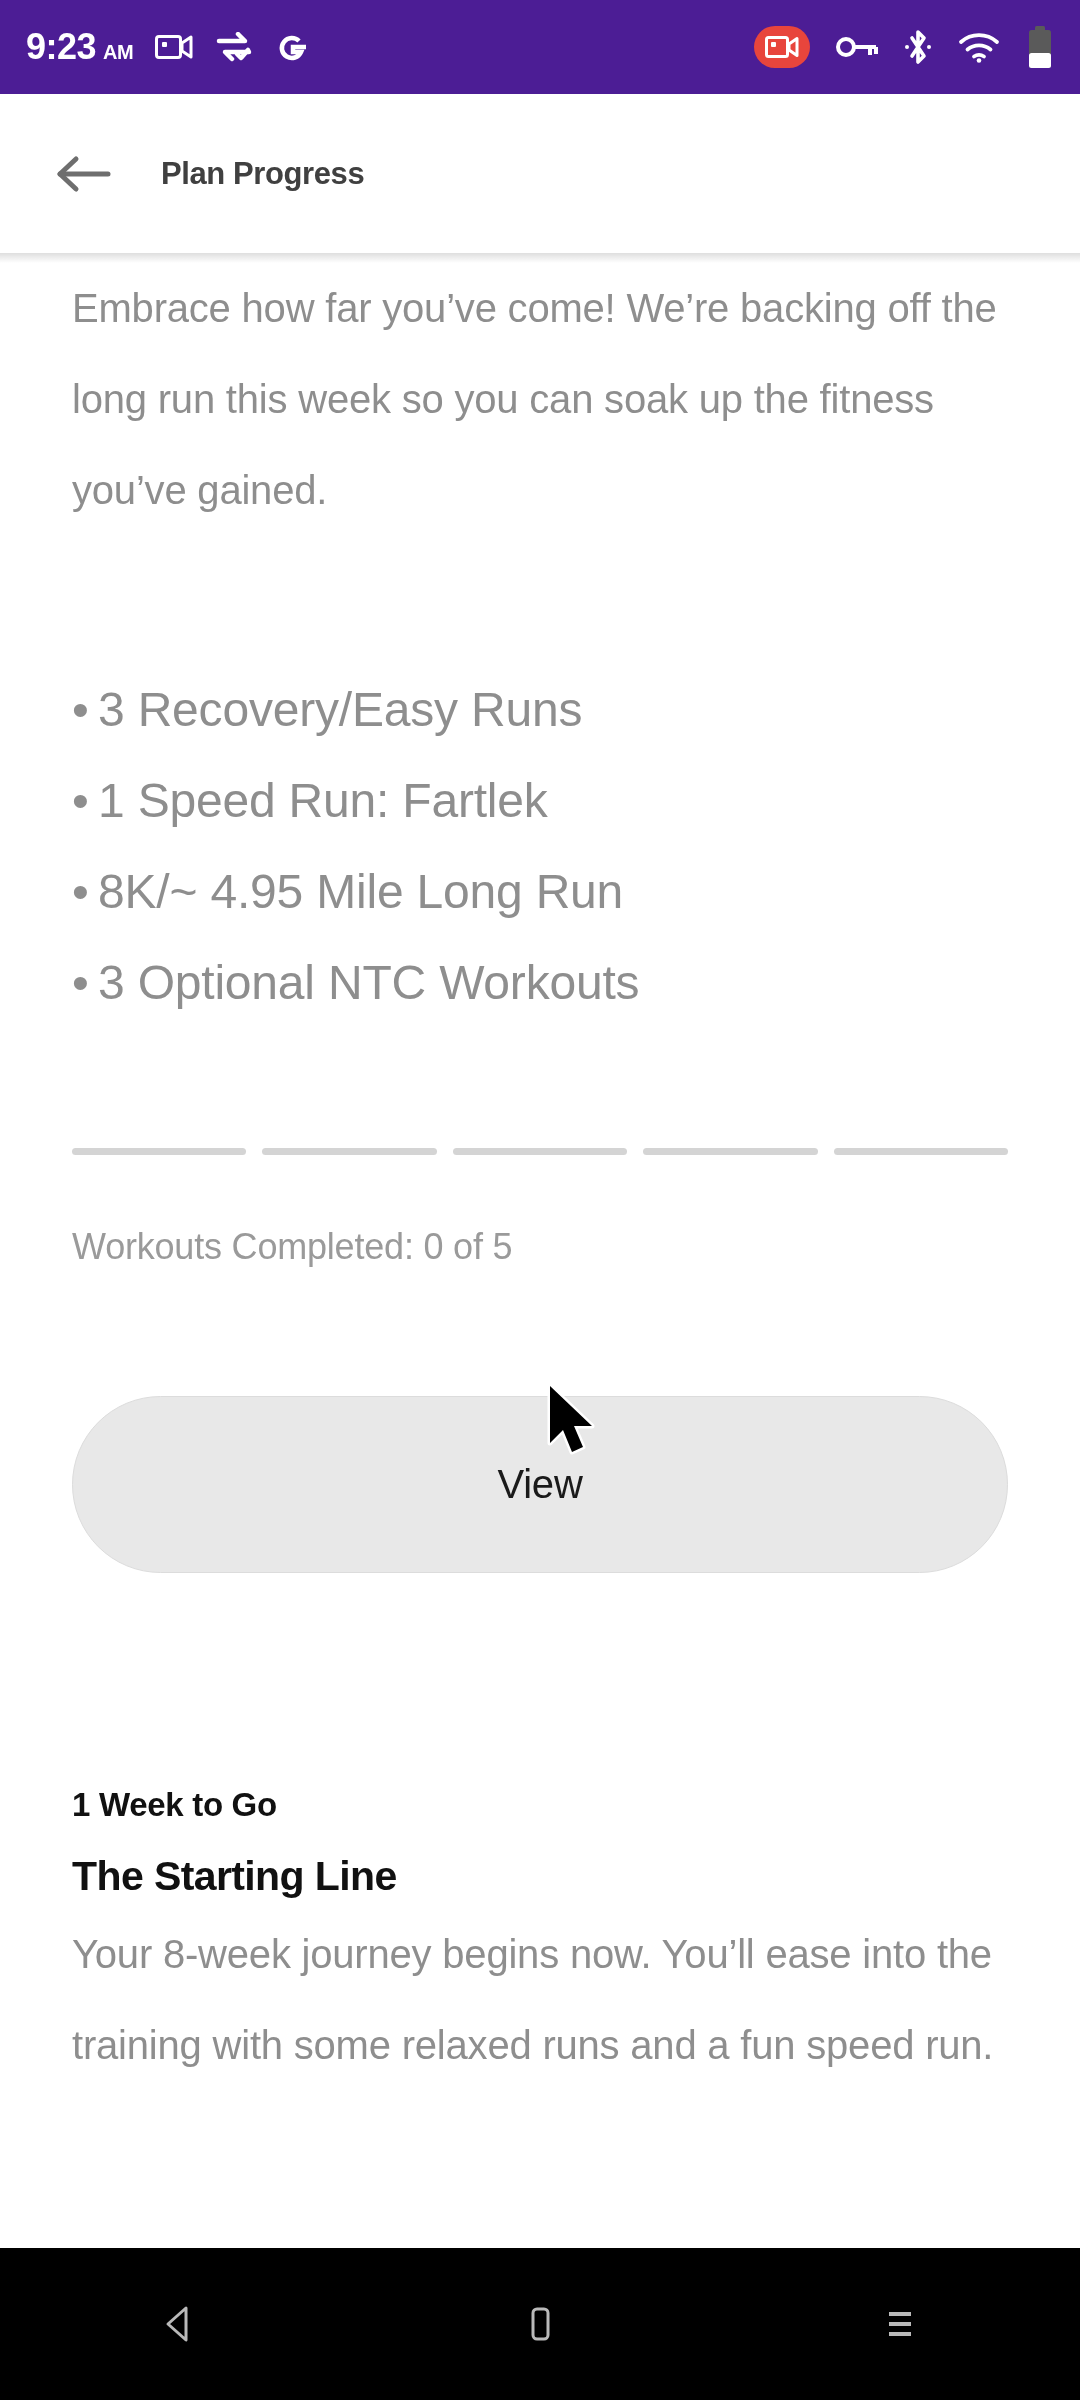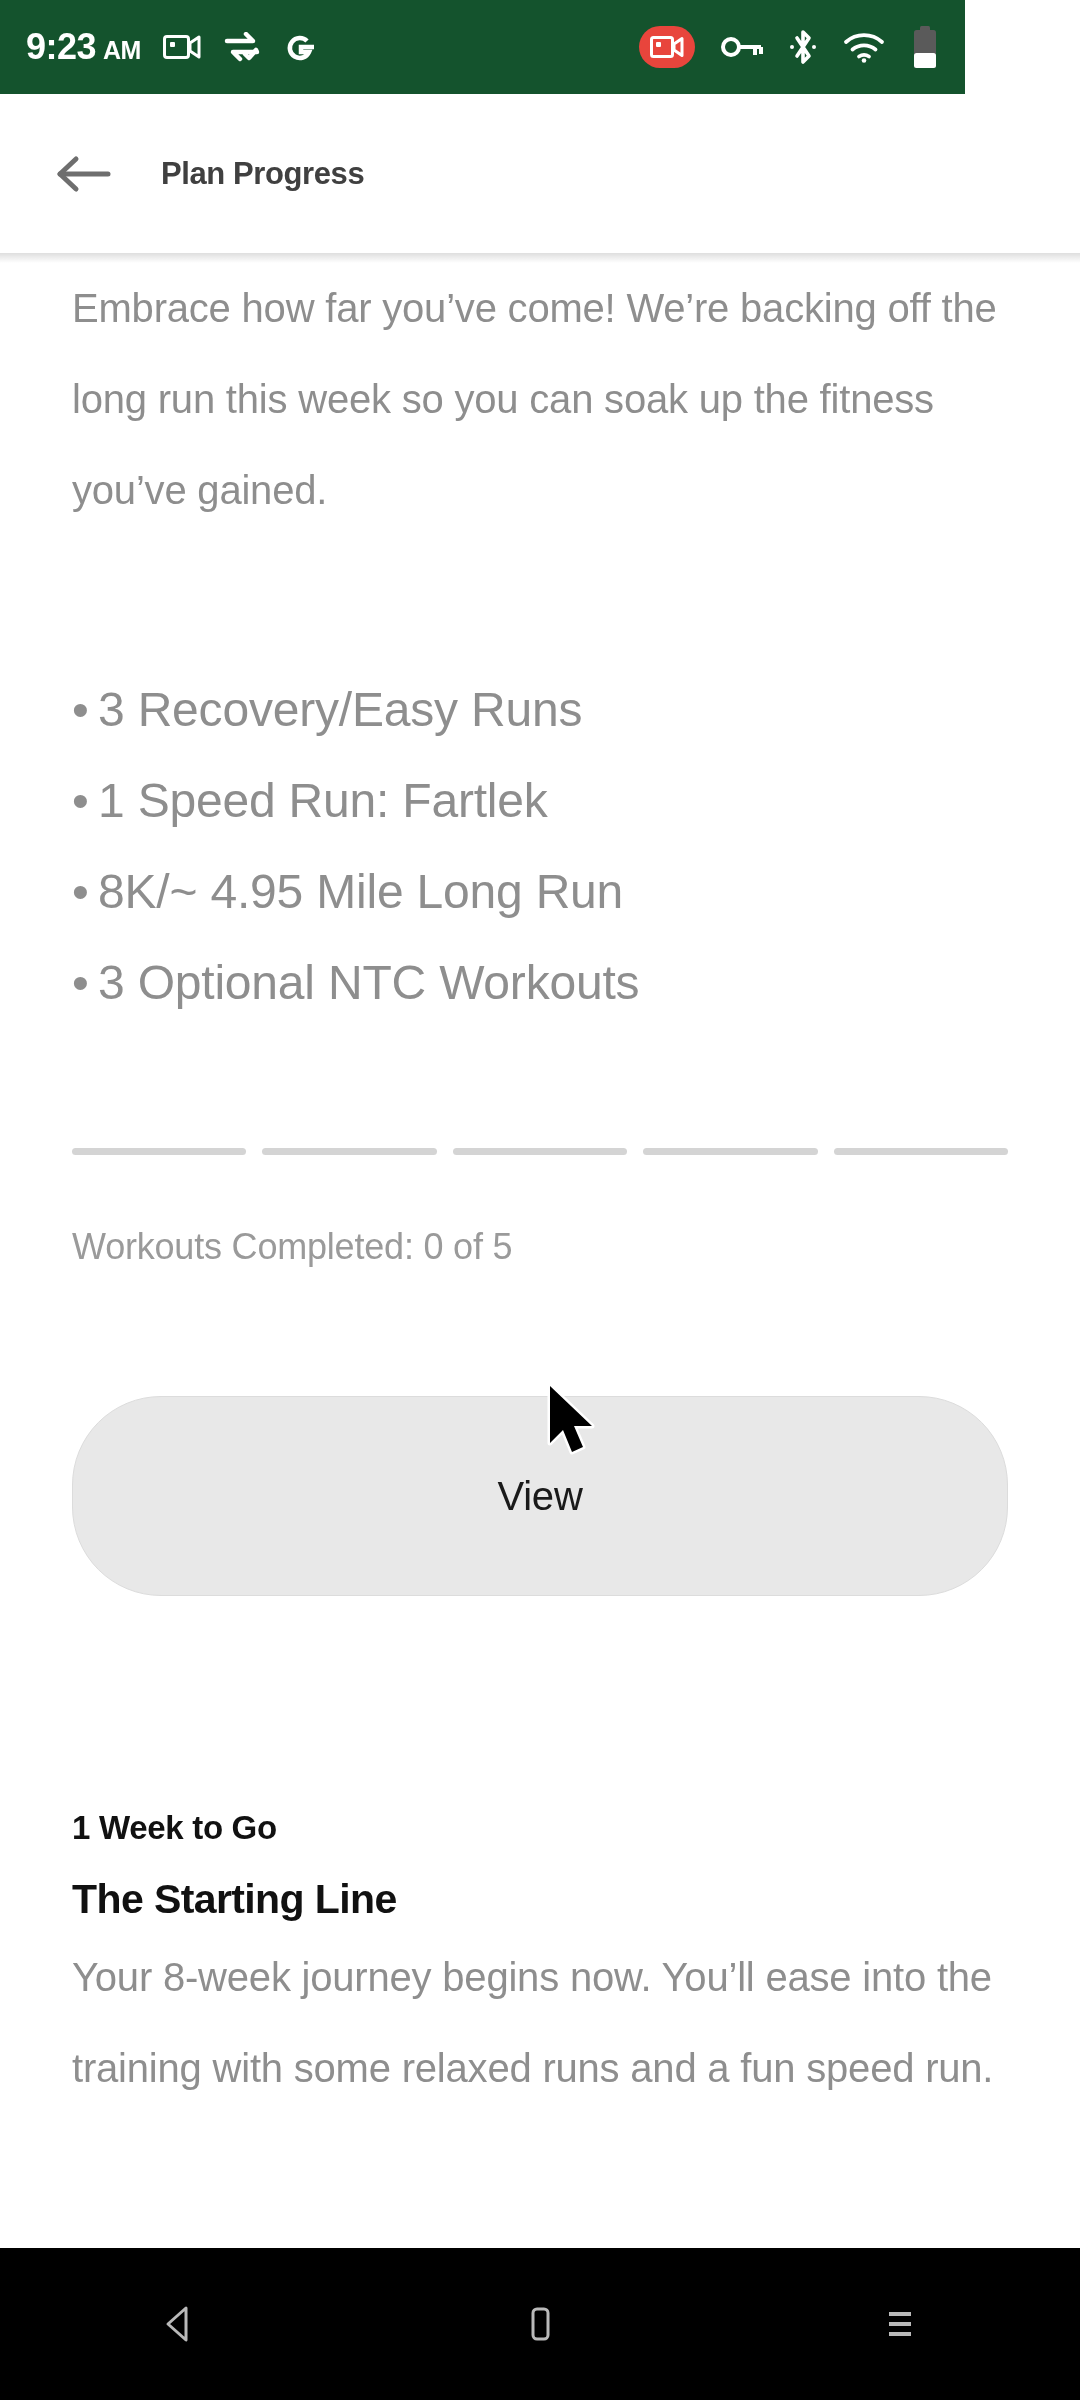--- a/index.html
+++ b/index.html
@@ -12,23 +12,23 @@
     height: 2400px;
     overflow: hidden;
     font-family: "Liberation Sans", sans-serif;
     position: relative;
   }
 
   
   .status-bar {
     position: absolute;
     top: 0; left: 0;
-    width: 965px;
+    width: 1080px;
     height: 94px;
-    background: #14532d;
+    background: #4c1d95;
     display: flex;
     align-items: center;
     justify-content: space-between;
     padding: 0 26px;
     box-sizing: border-box;
     text-align: right;
   }
   .status-left {
     display: flex;
     align-items: center;
@@ -38,21 +38,21 @@
     color: #ffffff;
     font-size: 36px;
     font-weight: bold;
     letter-spacing: -0.5px;
     line-height: 1;
     display: flex;
     align-items: baseline;
     gap: 7px;
   }
   .clock .ampm {
-    font-size: 25px;
+    font-size: 20px;
     font-weight: bold;
   }
   .status-right {
     display: flex;
     align-items: center;
     gap: 26px;
   }
   .sicon { display: block; }
 
   .rec-badge {
@@ -161,21 +161,21 @@
     padding: 0 72px;
     margin: 0;
     margin-top: 71px;
     letter-spacing: -0.2px;
   }
 
   .view-btn {
     display: block;
     margin: 128px 72px 0 72px;
     width: calc(1080px - 144px);
-    height: 200px;
+    height: 177px;
     border-radius: 89px;
     background: #e8e8e8;
     border: 1px solid #dcdcdc;
     font-family: "Liberation Sans", sans-serif;
     font-size: 40px;
     color: #1a1a1a;
     letter-spacing: -0.2px;
     box-sizing: border-box;
     cursor: pointer;
     padding: 0;

